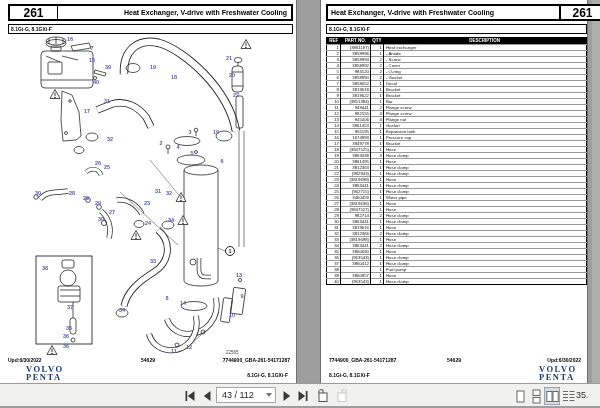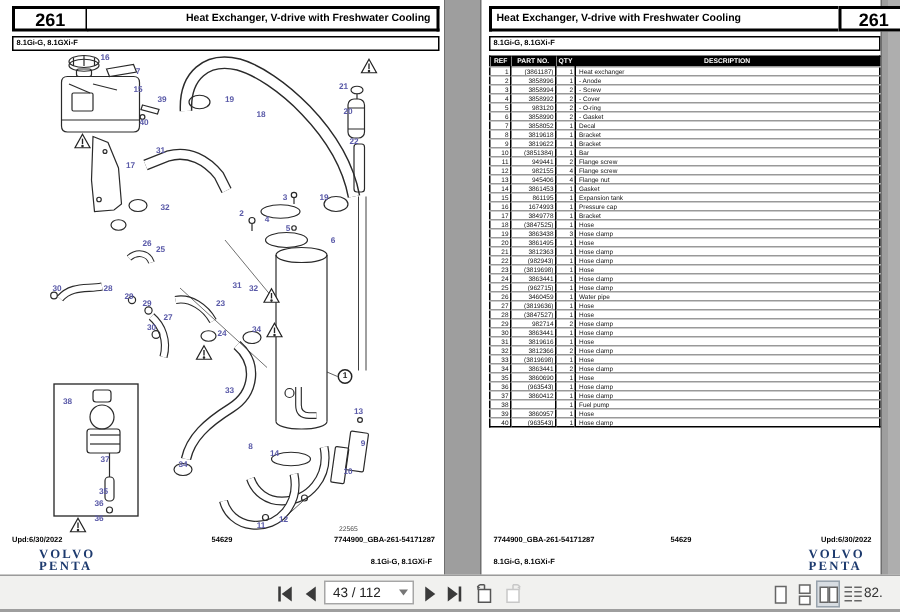--- a/index.html
+++ b/index.html
@@ -582,15 +582,15 @@
             <line x1="1" y1="5.5" x2="6" y2="5.5"></line>
             <line x1="1" y1="8.5" x2="6" y2="8.5"></line>
             <line x1="1" y1="11.5" x2="6" y2="11.5"></line>
             <line x1="7.5" y1="2.5" x2="12.5" y2="2.5"></line>
             <line x1="7.5" y1="5.5" x2="12.5" y2="5.5"></line>
             <line x1="7.5" y1="8.5" x2="12.5" y2="8.5"></line>
             <line x1="7.5" y1="11.5" x2="12.5" y2="11.5"></line>
           </g>
         </svg>
     </div>
-    <span class="zoom-text">82.</span>
+    <span class="zoom-text">35.</span>
   </div>
 </div>
 
 </body></html>

